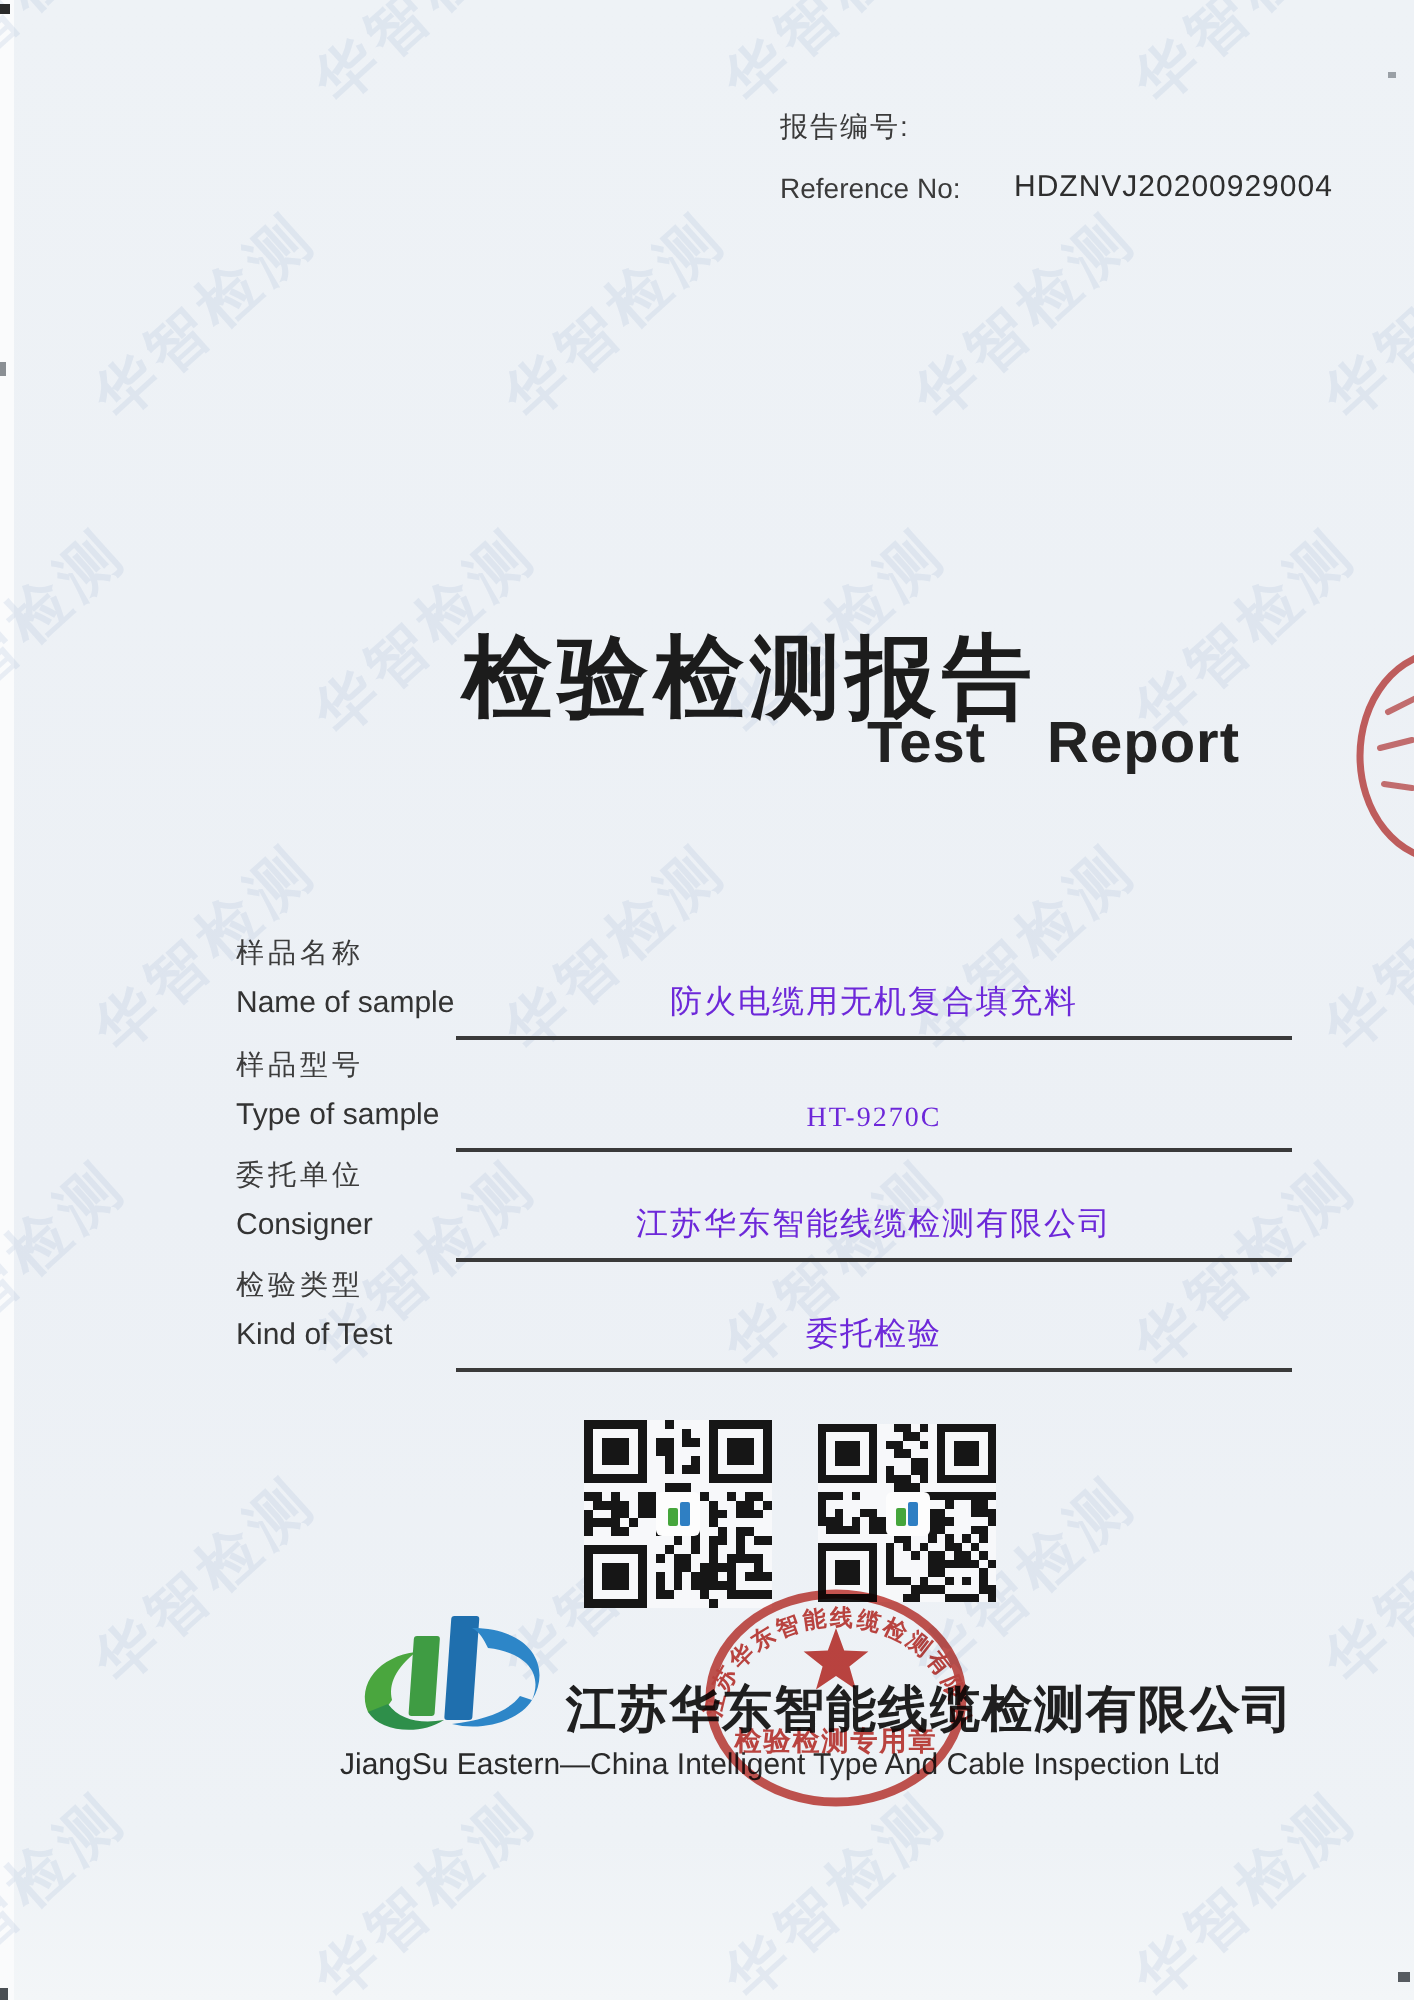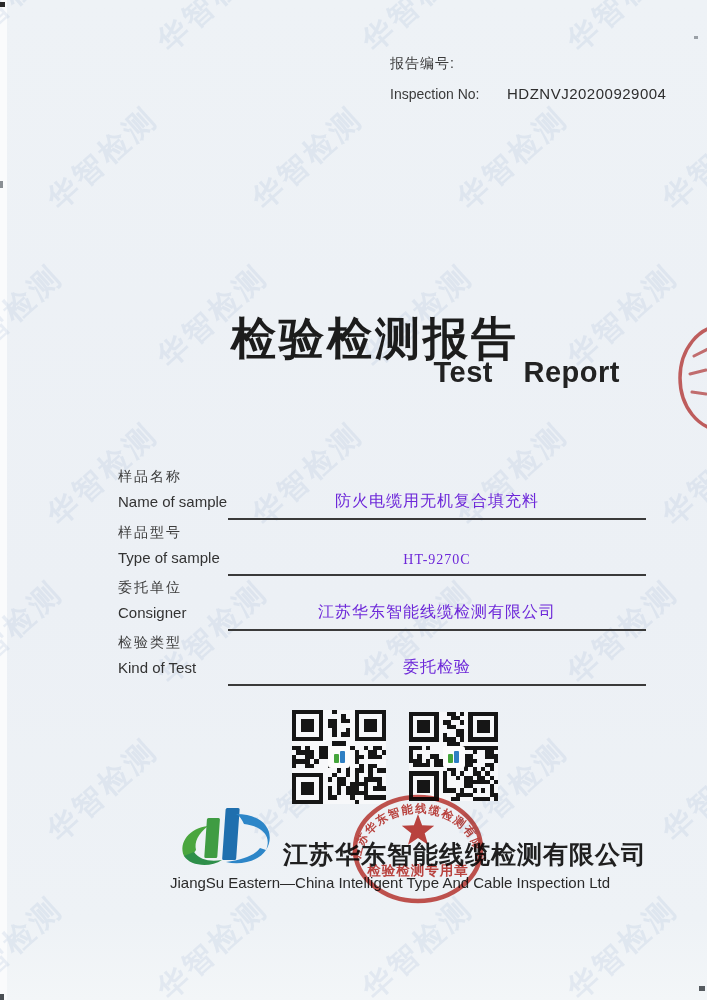--- a/index.html
+++ b/index.html
@@ -109,21 +109,21 @@
       <span class="wm" style="left: 650px; top: 770px; font-size: 30px; color: rgba(140, 168, 205, 0.16);">华智检测</span>
       <span class="wm" style="left: -60px; top: 928px; font-size: 30px; color: rgba(140, 168, 205, 0.16);">华智检测</span>
       <span class="wm" style="left: 145px; top: 928px; font-size: 30px; color: rgba(140, 168, 205, 0.16);">华智检测</span>
       <span class="wm" style="left: 350px; top: 928px; font-size: 30px; color: rgba(140, 168, 205, 0.16);">华智检测</span>
       <span class="wm" style="left: 555px; top: 928px; font-size: 30px; color: rgba(140, 168, 205, 0.16);">华智检测</span>
     </div>
 
   <div class="content">
 
     <div class="abs report-no-label">报告编号:</div>
-    <div class="abs reference-label">Inspection No:</div>
+    <div class="abs reference-label">Reference No:</div>
     <div class="abs reference-value">HDZNVJ20200929004</div>
 
     <div class="abs title-zh">检验检测报告</div>
     <div class="abs title-en">Test Report</div>
 
     <div class="field" style="top:466px">
       <span class="f-label-zh">样品名称</span>
       <span class="f-label-en">Name of sample</span>
       <span class="f-line">
         <span class="f-value">防火电缆用无机复合填充料</span>

